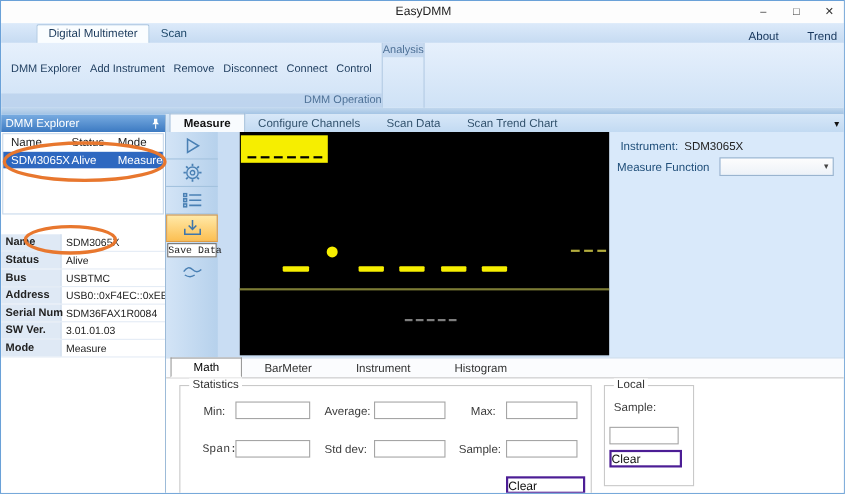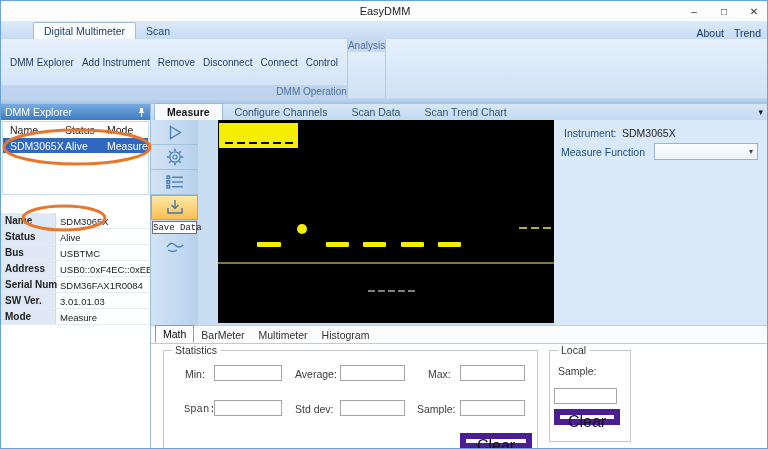--- a/index.html
+++ b/index.html
@@ -14,21 +14,21 @@
   .title{ flex:1; text-align:center; font-size:11px; color:#222; }
   .win-controls{ position:absolute; right:0; top:0; height:20px; display:flex; }
   .win-btn{ width:30px; height:20px; display:flex; align-items:center; justify-content:center;
     font-size:10px; color:#333; cursor:default; }
   
   .ribbon-tabs{ position:absolute; left:0; top:20px; width:768px; height:18px;
     background:linear-gradient(#dceafa,#c6dbf2); display:flex; align-items:flex-end; }
   .rtab{ padding:2px 10px 2px; color:#1c4668; font-size:10.5px; }
   .rtab.active{ background:#fafdff; border:1px solid #9ebcd9; border-bottom:none;
     border-radius:2px 2px 0 0; margin-left:32px; color:#1b3a5c; }
-  .rtab-links{ margin-left:auto; display:flex; gap:10px; padding-right:8px; color:#16365c; font-size:10.5px; }
+  .rtab-links{ margin-left:auto; display:flex; gap:26px; padding-right:8px; color:#16365c; font-size:10.5px; }
   
   .ribbon-body{ position:absolute; left:0; top:38px; width:768px; height:59px;
     background:linear-gradient(#e6f0fc,#cfe2f6); display:flex; }
   .rgroup{ display:flex; flex-direction:column; border-right:1px solid #b3cbe4; }
   .rgroup-buttons{ flex:1; display:flex; align-items:center; gap:8px; padding:0 9px; }
   .rbtn{ color:#1b3a5c; font-size:10px; white-space:nowrap; }
   .rgroup-label{ height:13px; text-align:right; font-size:10px; color:#4d7096;
     background:rgba(175,201,231,.55); line-height:13px; }
   .ribbon-edge{ position:absolute; left:0; top:97px; width:768px; height:6px;
     background:linear-gradient(#c2d8ee,#a3c3e4); }
@@ -92,33 +92,33 @@
   .info-val{ position:absolute; left:68px; top:7px; color:#222; font-size:10.5px; }
   .info-row2{ position:absolute; left:7px; top:26px; color:#1f4e79; font-size:10.5px; }
   .func-select{ position:absolute; left:100px; top:23px; width:104px; height:17px;
     background:linear-gradient(#fdfdfd,#edf2f8); border:1px solid #9ab4cf; }
   .func-select .caret{ position:absolute; right:4px; top:3px; font-size:8px; color:#444; }
   
   .bottom{ position:absolute; left:0; top:221px; width:618px; height:125px; background:#fff;
     border-top:1px solid #b9cfe6; }
   .bottom-tabs{ height:18px; background:#fbfcfe; border-bottom:1px solid #c9c9c9;
     display:flex; align-items:flex-end; padding-left:4px; }
-  .btab{ padding:2px 7px; font-size:10.5px; color:#333; }
+  .btab{ padding:2px 20px; font-size:10.5px; color:#333; }
   .btab.active{ background:#fff; border:1px solid #9a9a9a; border-bottom:1px solid #fff;
     color:#000; }
   .groupbox{ position:absolute; border:1px solid #c9c9c9; }
   .groupbox .legend{ position:absolute; top:-7px; left:8px; background:#fff; padding:0 3px;
     font-size:10.5px; color:#333; }
   .gb-stats{ left:12px; top:24px; width:375px; height:102px; }
   .gb-local{ left:398px; top:24px; width:82px; height:92px; }
   .fld-label{ position:absolute; font-size:10.5px; color:#3c3c3c; }
   .fld-input{ position:absolute; height:16px; border:1px solid #a5a5a5; background:#fff;
     font-size:10px; padding:0 2px; font-family:"Liberation Sans", sans-serif; }
-  .clear-btn{ position:absolute; height:16px; border:6px solid #4c1d95; background:#fff;
-    font-size:16px; text-align:center; line-height:14px; color:#111; }
+  .clear-btn{ position:absolute; height:16px; border:2px solid #4c1d95; background:#fff;
+    font-size:11px; text-align:left; line-height:14px; color:#111; }
   
   .icon svg{ display:block; }
   
   .annotations{ position:absolute; left:0; top:0; width:768px; height:449px;
     pointer-events:none; z-index:60; }
 </style>
 </head>
 <body>
 
 <div class="window">
@@ -324,21 +324,21 @@
           <span></span>
           <span class="caret">▾</span>
         </div>
       </div>
     </div>
 
     <div class="bottom">
       <div class="bottom-tabs">
         <div class="btab active">Math</div>
         <div class="btab">BarMeter</div>
-        <div class="btab">Multimeter</div>
+        <div class="btab">Instrument</div>
         <div class="btab">Histogram</div>
       </div>
 
       <div class="groupbox gb-stats">
         <span class="legend">Statistics</span>
         <span class="fld-label" style="left:21px; top:17px;">Min:</span>
         <input class="fld-input" style="left: 50px; top: 14px; width: 68px;" value="">
         <span class="fld-label" style="left:131px; top:17px;">Average:</span>
         <input class="fld-input" style="left: 176px; top: 14px; width: 65px;" value="">
         <span class="fld-label" style="left:264px; top:17px;">Max:</span>

